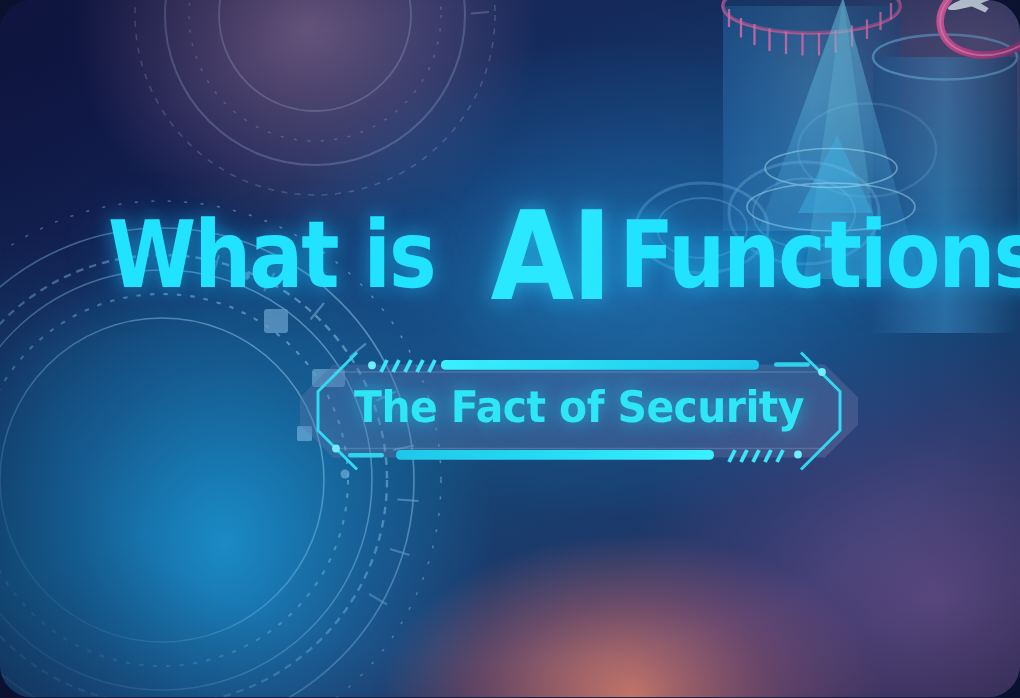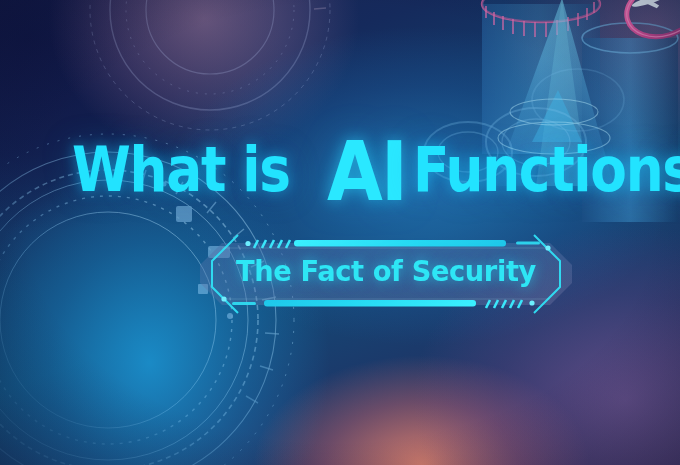--- a/index.html
+++ b/index.html
@@ -8,20 +8,21 @@
     font-family:"Liberation Sans", sans-serif;
     -webkit-font-smoothing:antialiased;
   }
 
   
   #banner{
     position:relative;
     width:680px; height:465px;
     overflow:hidden;
     background:#16224d;
+    border-radius:22px;
   }
 
   
   .bg-layer{ position:absolute; inset:0; pointer-events:none; }
 
   .bg-base{
     background:
       linear-gradient(160deg,
         #1a2150 0%,
         #152a5c 22%,

